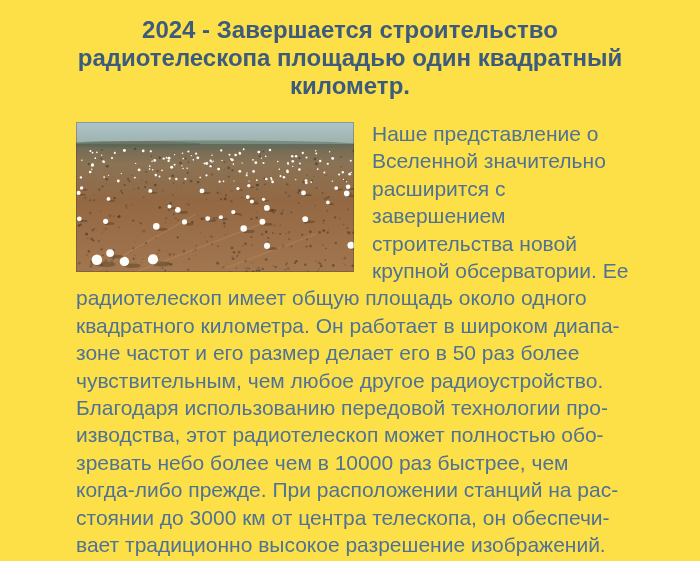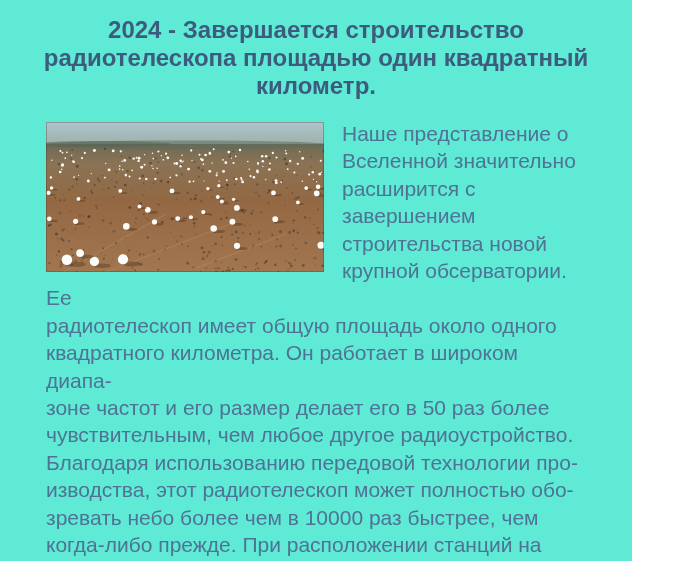--- a/index.html
+++ b/index.html
@@ -2,36 +2,36 @@
 <html><head>
 <meta charset="utf-8">
 <style>
   html, body { margin: 0; padding: 0; }
   body {
     width: 700px; height: 561px;
     font-family: "Liberation Sans", sans-serif;
     overflow: hidden;
   }
   .slide {
-    width: 632px; height: 561px;
-    background: #5eead4;
+    width: 700px; height: 561px;
+    background: #fde047;
     box-sizing: border-box;
     overflow: hidden;
   }
   .title {
     margin: 16px 30px 0 30px;
     text-align: center;
     font-size: 24px;
     line-height: 28px;
     font-weight: bold;
     color: #3d5b7d;
     white-space: pre-line;
   }
   .body-block {
-    margin: 20px 46px 0 46px;
+    margin: 20px 46px 0 76px;
   }
   .photo {
     float: left;
     width: 278px; height: 150px;
     margin: 2px 18px 8px 0;
     background: #8a7355;
   }
   .photo svg { display: block; }
   .paragraph {
     margin: 0;

